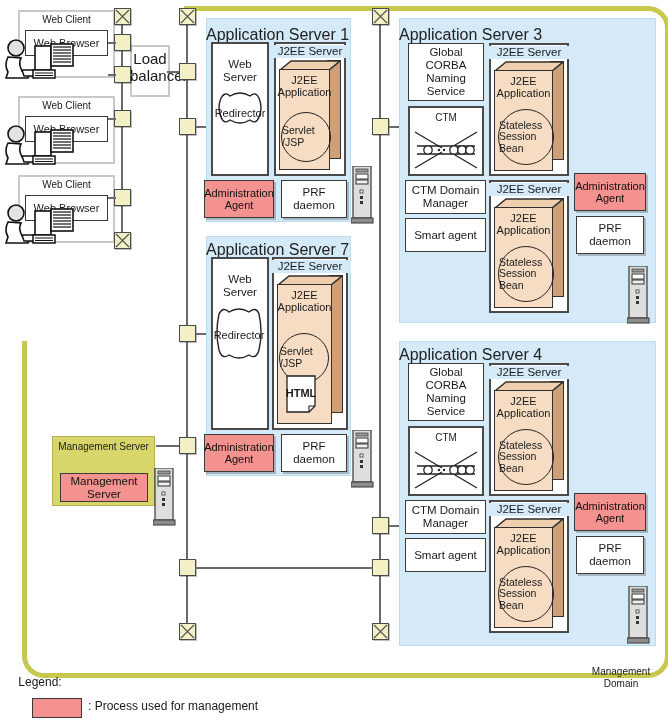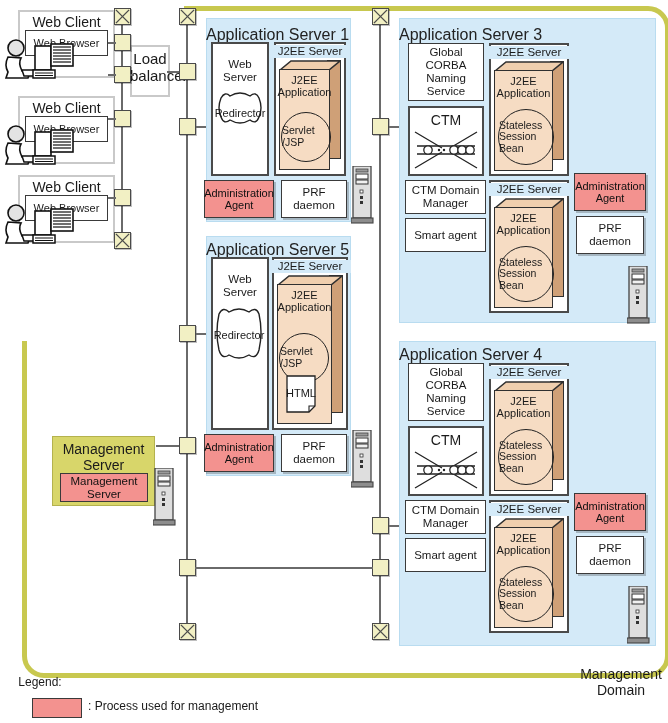--- a/index.html
+++ b/index.html
@@ -35,40 +35,40 @@
               line-height:1.1;z-index:5;}
   .app-3d-svg{position:absolute;left:0;top:0;z-index:1;}
 
   
   .redir{position:absolute;z-index:3;text-decoration:underline;}
   .redir .txt{position:absolute;left:0;top:0;width:100%;height:100%;
               display:flex;flex-direction:column;align-items:center;
               justify-content:center;font-size:11px;line-height:1.1;z-index:4;}
 
   
-  .htmldoc{position:absolute;z-index:6;}
+  .htmldoc{position:absolute;z-index:6;font-weight:bold;}
   .htmldoc .txt{position:absolute;left:0;top:0;width:100%;height:100%;
                 display:flex;flex-direction:column;align-items:center;
                 justify-content:center;font-size:11px;line-height:1.05;z-index:7;}
 
   
   .busline{position:absolute;background:#6a6a6a;}
   .node{position:absolute;box-sizing:border-box;width:17px;height:17px;
         background:#f2f0c4;border:1.6px solid #4a4a4a;box-shadow:1px 1px 0 rgba(0,0,0,.25);}
   .term{position:absolute;box-sizing:border-box;width:17px;height:17px;
         background:#f2f0c4;border:1.6px solid #4a4a4a;box-shadow:1px 1px 0 rgba(0,0,0,.25);}
   .stub{position:absolute;background:#6a6a6a;height:1.6px;}
 
   
   .tower{position:absolute;}
 
   
   .mdomain{position:absolute;border:5px solid #c8c84f;background:transparent;}
 
-  .lbl{position:absolute;font-size:14px;line-height:1.16;text-align:center;}
+  .lbl{position:absolute;font-size:10px;line-height:1.16;text-align:center;}
   .legend-sw{position:absolute;background:#f3928f;border:1px solid #3a3a3a;}
 </style>
 </head>
 <body>
 
 <div class="grayframe" style="left:18px;top:10px;width:97px;height:68px;"></div>
 <div class="lbl" style="left:18px;top:14px;width:97px;">Web Client</div>
 <div class="box" style="left:25px;top:30px;width:83px;height:26px;font-size:11px;">Web Browser</div>
 <svg class="abs" style="left:2px;top:38px;" width="78" height="45" viewBox="0 0 78 45">
   <circle cx="14" cy="10" r="8" fill="#e3e3e3" stroke="#111" stroke-width="1.6"></circle>
@@ -233,21 +233,21 @@
   <rect x="5" y="3" width="12" height="3" fill="#9a9a9a" stroke="#444" stroke-width="0.8"></rect>
   <rect x="5" y="8" width="12" height="5" fill="#fff" stroke="#333" stroke-width="1"></rect>
   <rect x="5" y="14" width="12" height="4" fill="#f0f0f0" stroke="#333" stroke-width="1"></rect>
   <rect x="9" y="24" width="3" height="3" fill="#fff" stroke="#333" stroke-width="0.8"></rect>
   <rect x="9" y="30" width="3" height="3" fill="#333"></rect>
   <rect x="9" y="35" width="3" height="3" fill="#333"></rect>
   <rect x="0" y="52" width="22" height="5" fill="#8d8d8d" stroke="#444" stroke-width="1.1"></rect>
 </svg>
 
 <div class="asrv" style="left:206px;top:236px;width:145px;height:240px;"></div>
-<div class="asrv-title" style="left:206px;top:241px;width:145px;">Application Server 5</div>
+<div class="asrv-title" style="left:206px;top:241px;width:145px;">Application Server 7</div>
 
 <div class="box thickb" style="left:211px;top:257px;width:58px;height:173px;align-items:flex-start;"></div>
 <div class="lbl" style="left:211px;top:273px;width:58px;font-size:11.5px;">Web Server</div>
 <div class="redir" style="left:214px;top:304px;width:50px;height:62px;">
   <svg width="50" height="62" viewBox="0 0 50 62">
       <path d="M5 10 Q9 2 15 8 Q25 2 35 8 Q42 2 45 10 Q49 28 45 46 Q42 56 35 51 Q25 57 15 51 Q8 56 5 46 Q1 28 5 10 Z" fill="#fff" stroke="#222" stroke-width="1.4"></path>
     </svg>
   <div class="txt">Redirector</div>
 </div>
 

